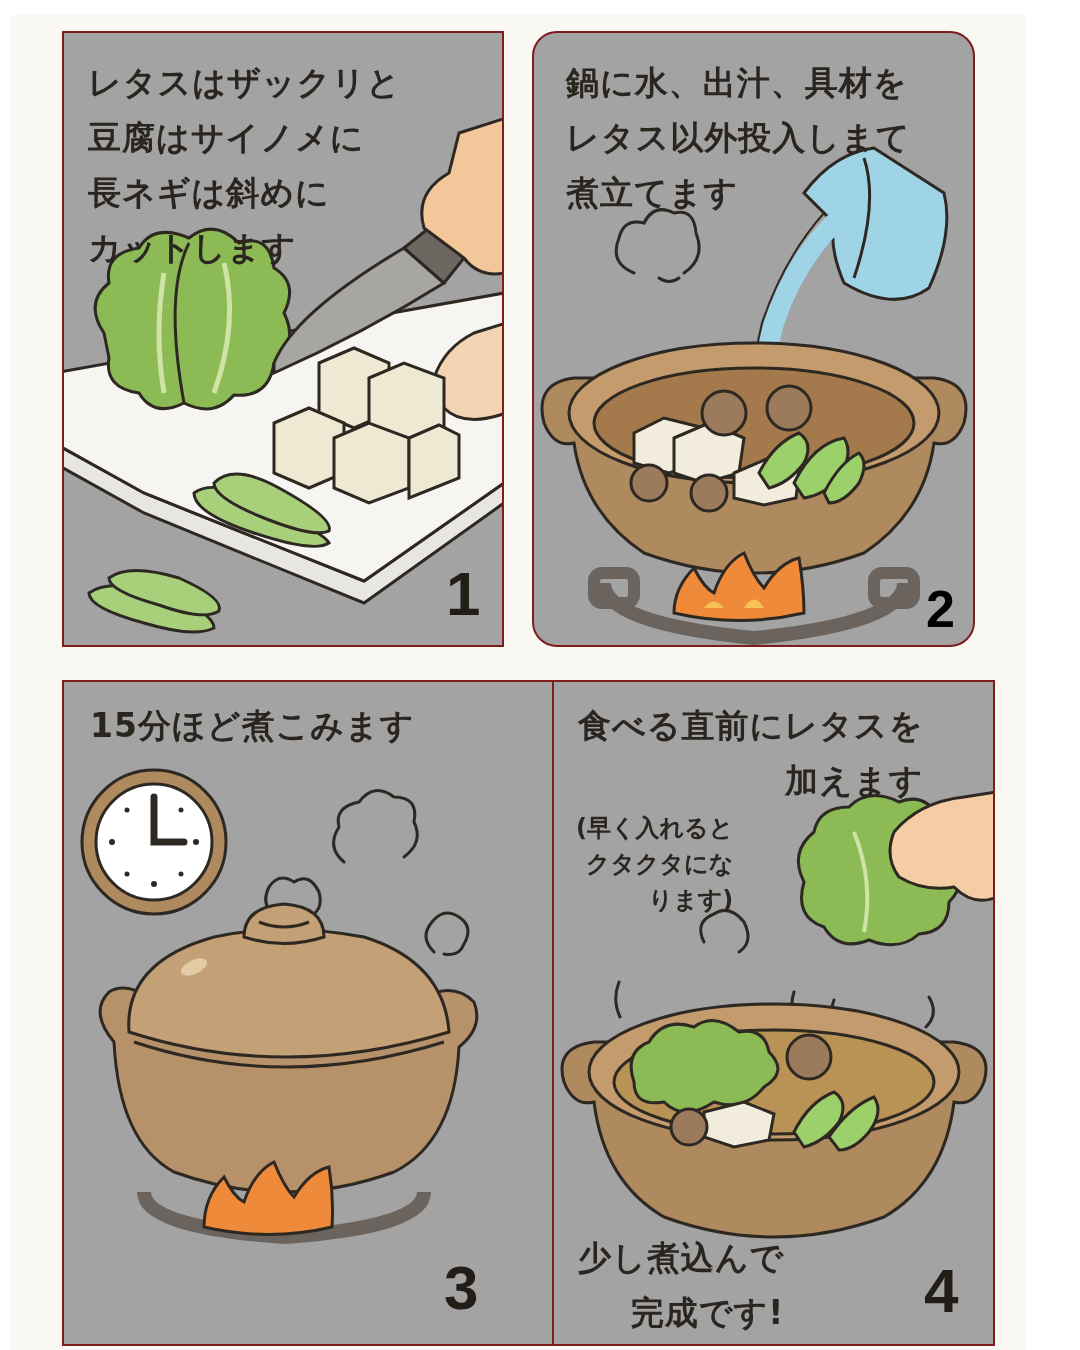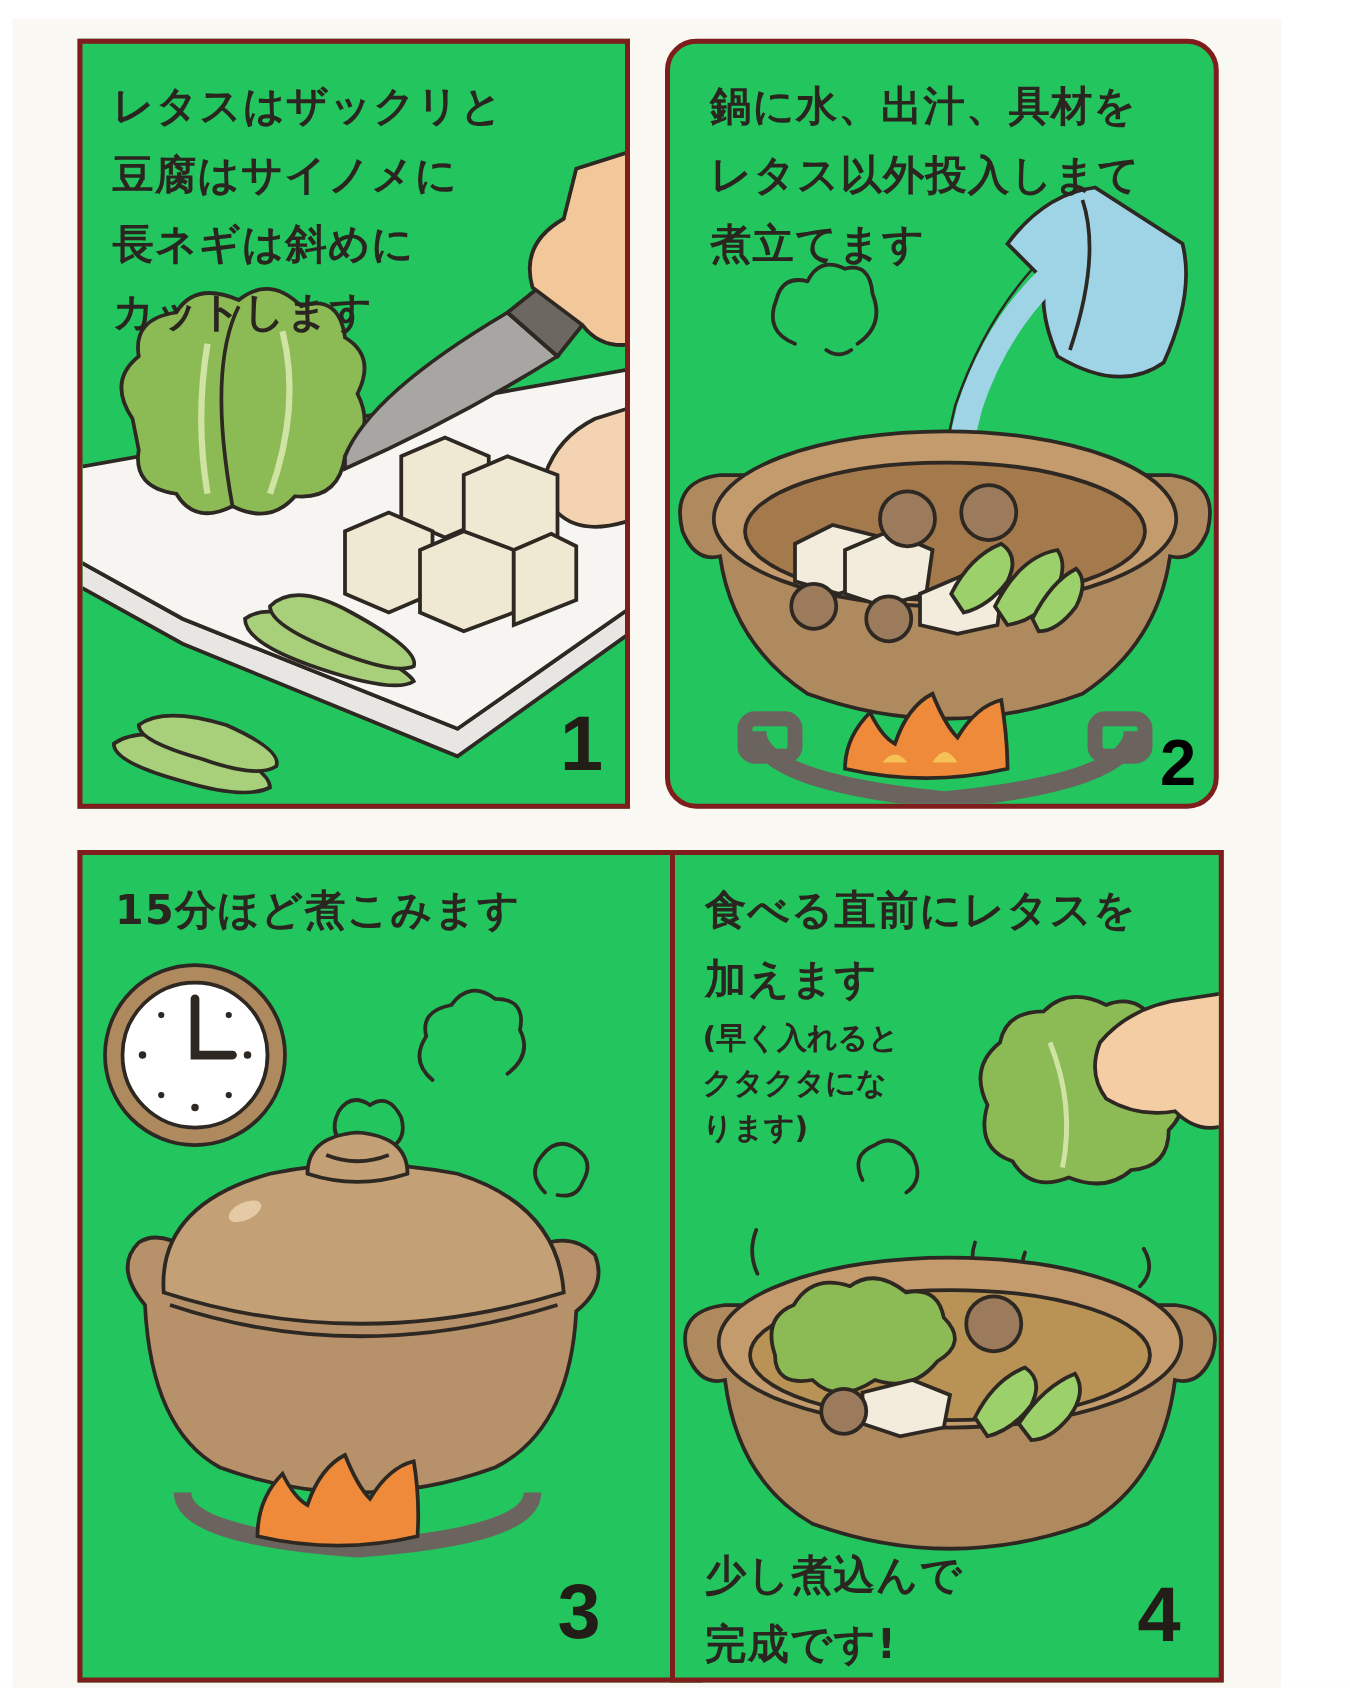--- a/index.html
+++ b/index.html
@@ -1,23 +1,23 @@
 <!DOCTYPE html>
 <html><head>
 <meta charset="utf-8">
 <style>
   html, body { margin:0; padding:0; }
   body { width:1080px; height:1350px; background:#ffffff; position:relative; overflow:hidden;
          font-family:"DejaVu Sans", sans-serif; }
   .sheet { position:absolute; left:10px; top:15px; width:1015px; height:1335px; background:#faf8f3; }
-  .panel { position:absolute; border:4px solid #7f1d1d; background:#22c55e; box-sizing:border-box; overflow:hidden; }
+  .panel { position:absolute; border:2px solid #7f1d1d; background:#a3a3a3; box-sizing:border-box; overflow:hidden; }
   #p1 { left:62px; top:31px; width:442px; height:616px; }
   #p2 { left:532px; top:31px; width:443px; height:616px;border-radius:25px; }
   #p3 { left:62px; top:680px; width:500px; height:666px; }
-  #p4 { left:536px; top:680px; width:443px; height:666px; }
+  #p4 { left:552px; top:680px; width:443px; height:666px;text-align:right; }
   .caption { position:absolute; color:#2b2520; font-weight:bold; font-size:33px; line-height:55px; white-space:pre-line; letter-spacing:1px; z-index:3; }
   .sub { position:absolute; color:#2b2520; font-weight:bold; font-size:24px; line-height:36px; white-space:pre-line; z-index:3; }
   .num { position:absolute; color:#231d18; font-weight:bold; font-size:62px; line-height:62px; font-family:"Liberation Sans", sans-serif; z-index:3; }
   .num.black { color:#000; }
   svg.art { position:absolute; left:0; top:0; z-index:1; }
 </style>
 </head>
 <body>
 
 <div class="sheet"></div>

